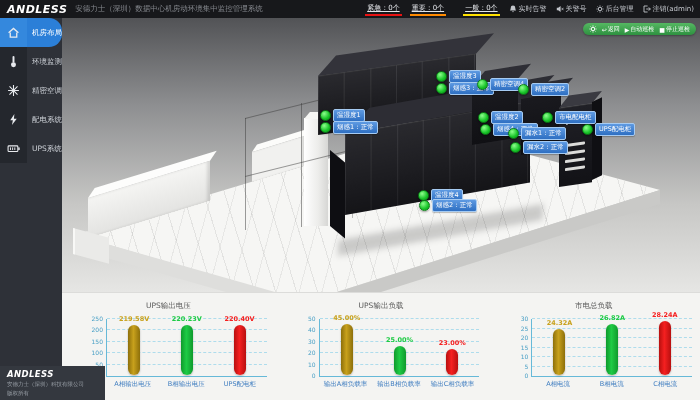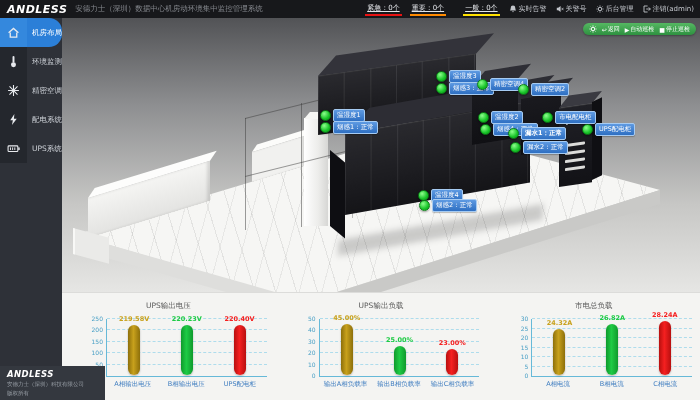--- a/index.html
+++ b/index.html
@@ -285,21 +285,21 @@
             <span class="stag">精密空调2</span>
           </div>
           <div class="slabel" style="left: 478px; top: 111px;">
             <span class="sdot"></span>
             <span class="stag">温湿度2</span>
           </div>
           <div class="slabel" style="left: 480px; top: 123px;">
             <span class="sdot"></span>
             <span class="stag">烟感4：正常</span>
           </div>
-          <div class="slabel" style="left: 508px; top: 127px; font-weight: bold;">
+          <div class="slabel" style="left: 508px; top: 127px;">
             <span class="sdot"></span>
             <span class="stag">漏水1：正常</span>
           </div>
           <div class="slabel" style="left: 510px; top: 141px;">
             <span class="sdot"></span>
             <span class="stag">漏水2：正常</span>
           </div>
           <div class="slabel" style="left: 542px; top: 111px;">
             <span class="sdot"></span>
             <span class="stag">市电配电柜</span>

